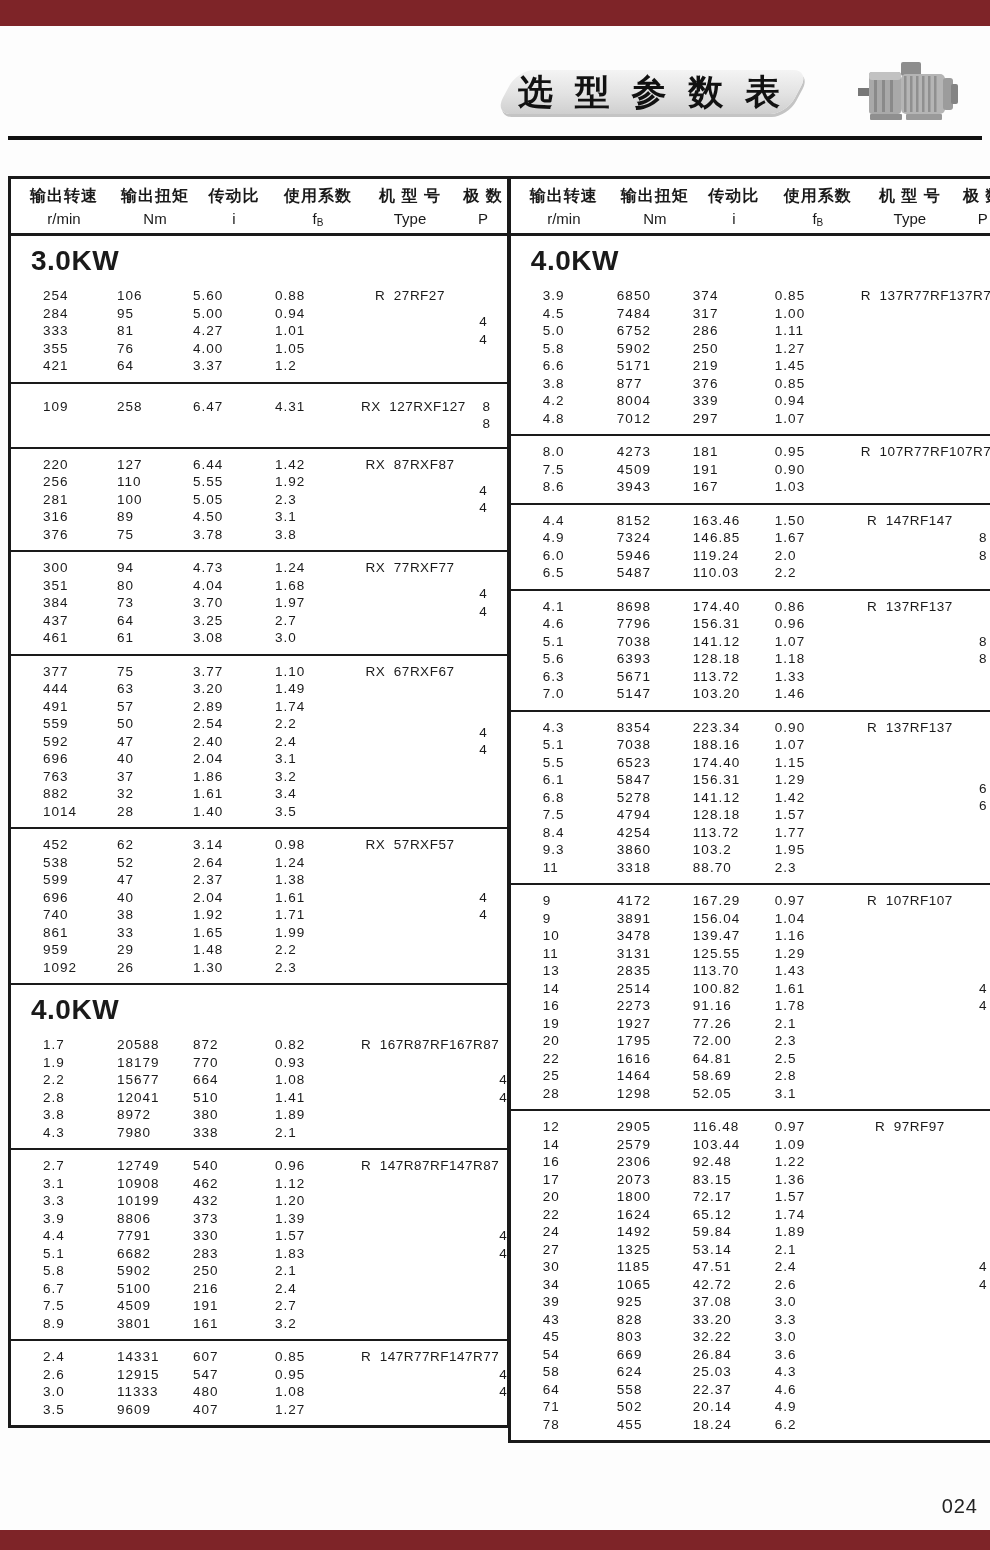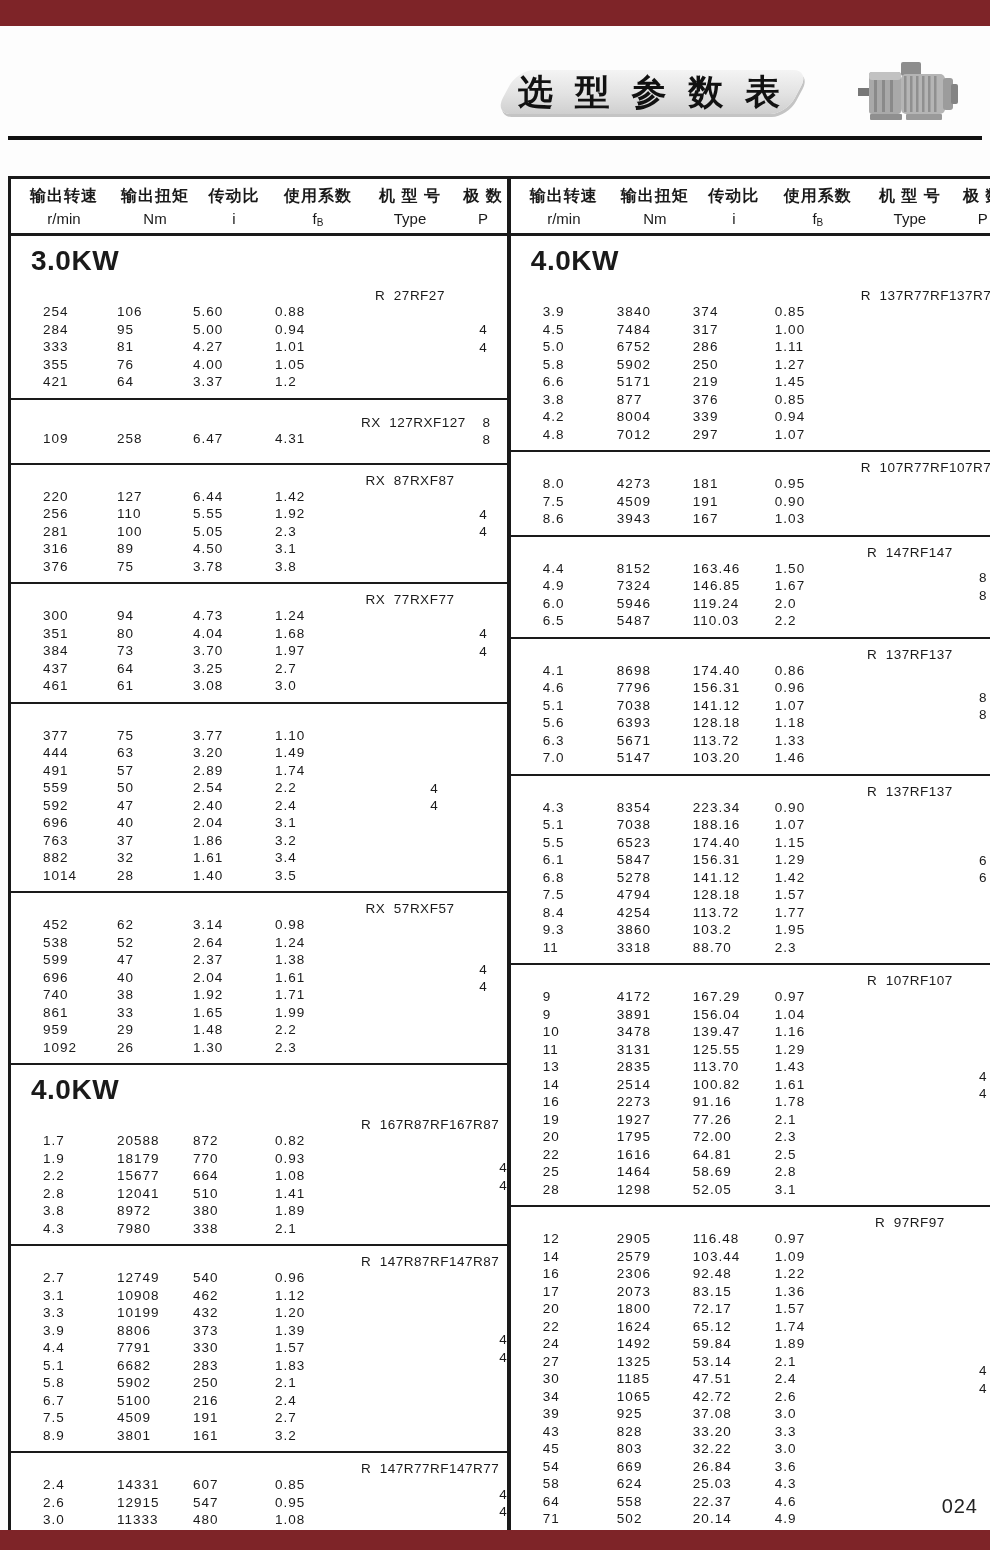--- a/index.html
+++ b/index.html
@@ -29,21 +29,21 @@
   .hrow div{text-align:center;}
   .hrow.cn{font-weight:bold;font-size:16px;padding-top:7px;letter-spacing:1px;}
   .hrow.en{font-size:15px;padding:3px 0 5px;border-bottom:3px solid var(--line);}
   .hrow.en .sub{font-size:10px;vertical-align:-2px;}
 
   .kw-heading{font-size:28px;font-weight:bold;letter-spacing:0.5px;padding:9px 0 3px 20px;}
   .sep{border-top:2px solid var(--line);}
 
   .block{display:flex;padding:7px 0;}
   .block.single{padding:14px 0;}
-  .nums{display:grid;grid-template-columns:106px 76px 82px 86px;flex:0 0 350px;margin-top:16px;}
+  .nums{display:grid;grid-template-columns:106px 76px 82px 86px;flex:0 0 350px;}
   .nums div{font-size:13.5px;line-height:17.5px;letter-spacing:1px;text-align:left;}
   .nums .c0{padding-left:32px;}
   .typecol{flex:0 0 98px;display:flex;flex-direction:row;justify-content:center;
     font-size:13.5px;line-height:17.5px;white-space:pre;letter-spacing:0.5px;}
   .polecol{flex:1;display:flex;flex-direction:column;justify-content:center;text-align:center;
     font-size:13.5px;line-height:17.5px;}
 
   .page-number{position:absolute;right:12px;bottom:32px;font-size:20px;letter-spacing:1px;color:#222;}
 </style>
 </head>
@@ -232,20 +232,21 @@
           <div class="c3">3.2</div>
           <div class="c0">882</div>
           <div class="c1">32</div>
           <div class="c2">1.61</div>
           <div class="c3">3.4</div>
           <div class="c0">1014</div>
           <div class="c1">28</div>
           <div class="c2">1.40</div>
           <div class="c3">3.5</div>
         </div>
+        <div class="typecol"><div>RX  67</div><div>RXF67</div></div>
         <div class="polecol">
           <div>4</div>
           <div>4</div>
         </div>
       </div>
       <div class="block sep">
         <div class="nums">
           <div class="c0">452</div>
           <div class="c1">62</div>
           <div class="c2">3.14</div>
@@ -408,21 +409,21 @@
         <div>Nm</div>
         <div>i</div>
         <div>f<span class="sub">B</span></div>
         <div>Type</div>
         <div>P</div>
       </div>
       <div class="kw-heading">4.0KW</div>
       <div class="block">
         <div class="nums">
           <div class="c0">3.9</div>
-          <div class="c1">3840</div>
+          <div class="c1">6850</div>
           <div class="c2">374</div>
           <div class="c3">0.85</div>
           <div class="c0">4.5</div>
           <div class="c1">7484</div>
           <div class="c2">317</div>
           <div class="c3">1.00</div>
           <div class="c0">5.0</div>
           <div class="c1">6752</div>
           <div class="c2">286</div>
           <div class="c3">1.11</div>

